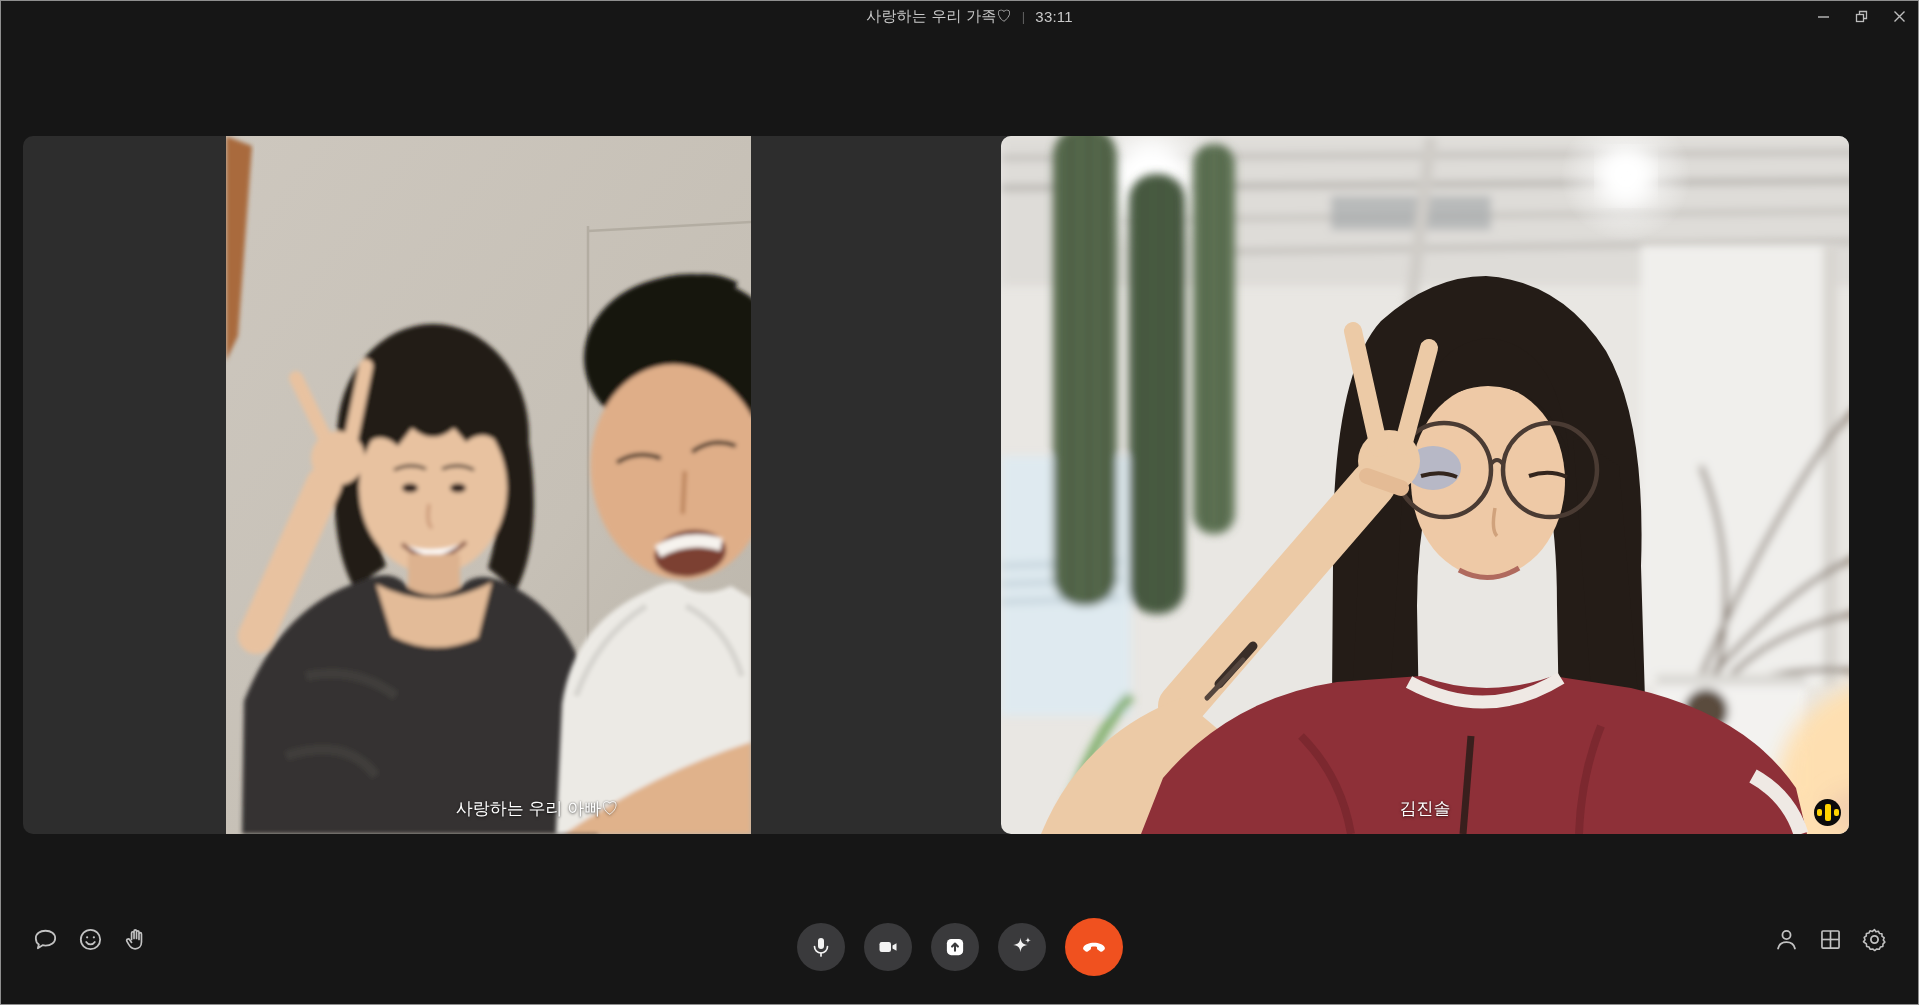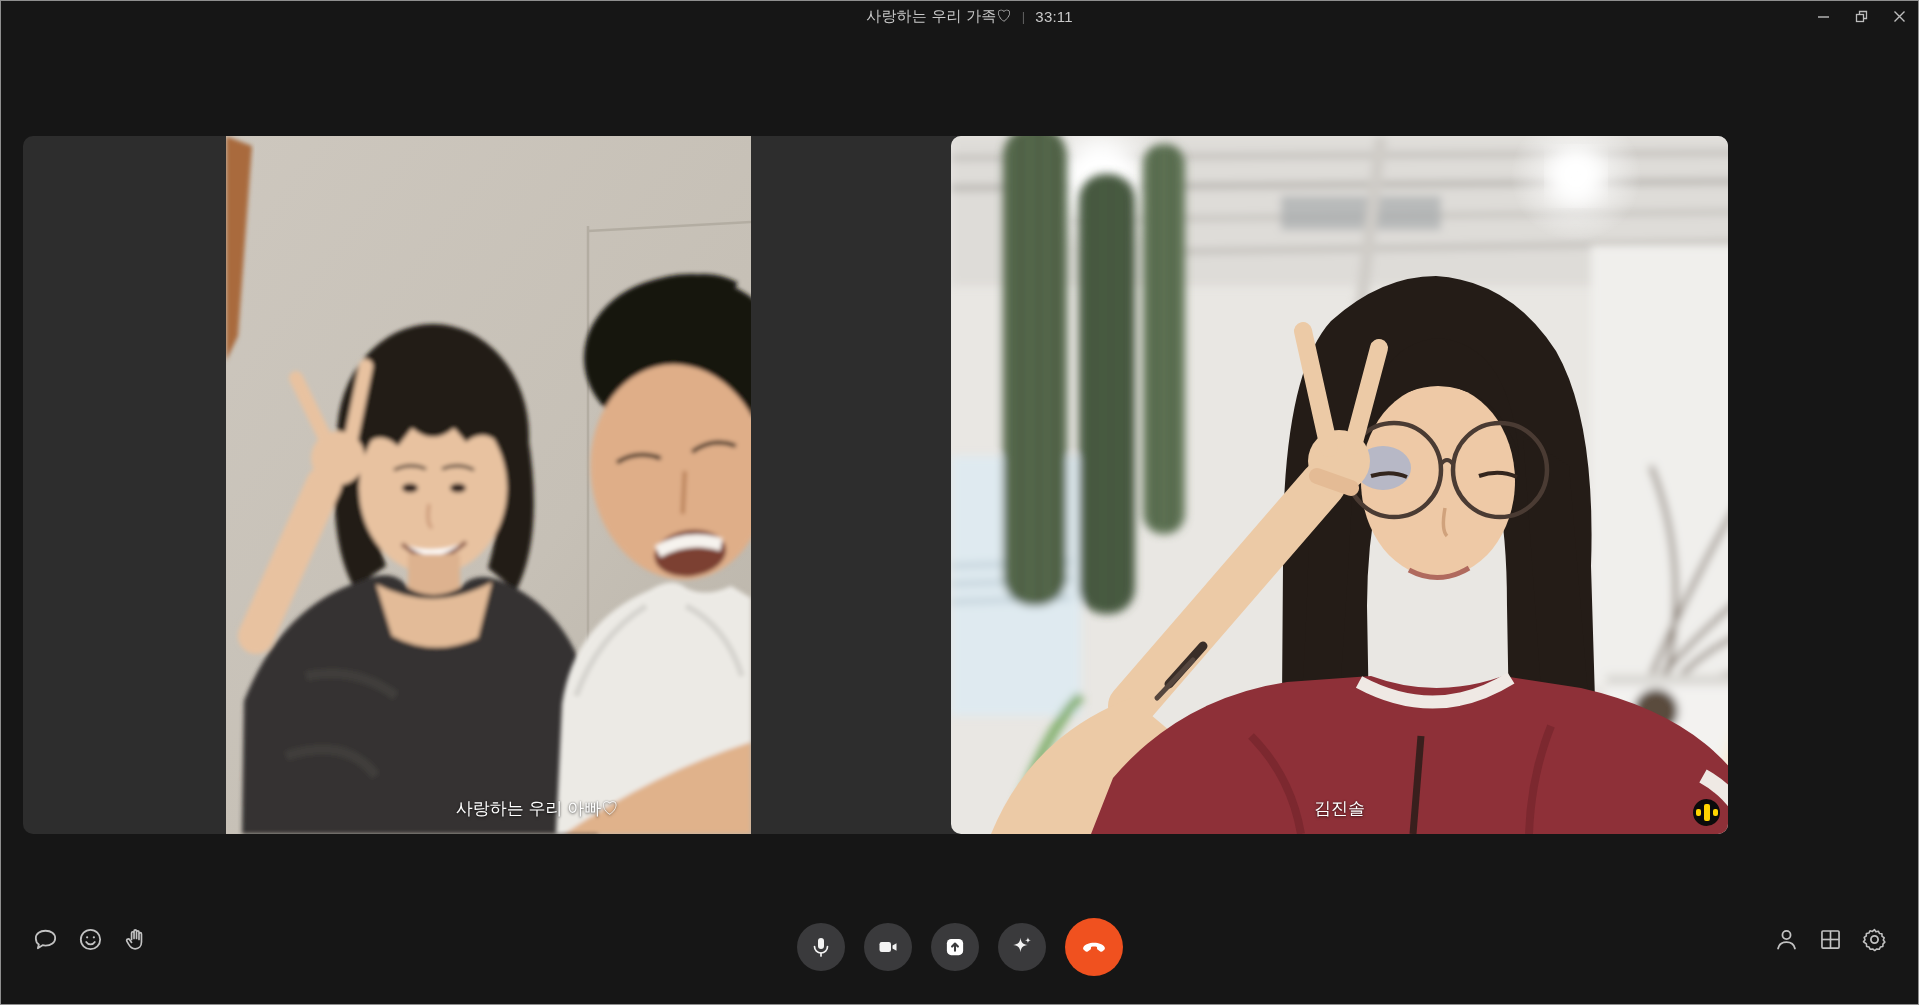--- a/index.html
+++ b/index.html
@@ -10,21 +10,21 @@
   .titlebar{position:absolute;top:0;left:0;right:0;height:30px;display:flex;align-items:center;justify-content:center;margin-left:20px;}
   .titlebar .title-group{display:flex;align-items:center;gap:10px;font-size:15px;color:#c9c9c9;letter-spacing:.2px;}
   .titlebar .sep{color:#5f5f5f;font-size:13px;}
   .win-controls{position:absolute;top:0;right:0;height:30px;display:flex;}
   .win-btn{width:38px;height:30px;display:flex;align-items:center;justify-content:center;color:#bdbdbd;cursor:default;}
   .win-btn svg{display:block;}
 
   
   .tile{position:absolute;top:135px;height:698px;background:#2d2d2d;border-radius:10px;overflow:hidden;}
   .tile.left{left:22px;width:1028px;padding-left:36px;}
-  .tile.right{left:950px;width:777px;text-decoration:underline;}
+  .tile.right{left:1000px;width:848px;text-decoration:underline;}
   .photo{position:absolute;top:0;bottom:0;}
   .tile.left .photo{left:203px;width:525px;}
   .tile.right .photo{left:0;width:935px;}
   .photo svg{display:block;width:100%;height:100%;}
   .caption{position:absolute;left:0;right:0;bottom:14px;text-align:center;color:#fff;font-size:17px;
            text-shadow:0 1px 3px rgba(0,0,0,.55),0 0 2px rgba(0,0,0,.4);pointer-events:none;}
   .audio-indicator{position:absolute;right:8px;bottom:8px;width:27px;height:27px;border-radius:50%;
            background:#0b0b0b;display:flex;align-items:center;justify-content:center;gap:3px;}
   .audio-indicator .bar{background:#ffd400;border-radius:2px;}
   .audio-indicator.idle .bar{width:5px;height:6px;}

